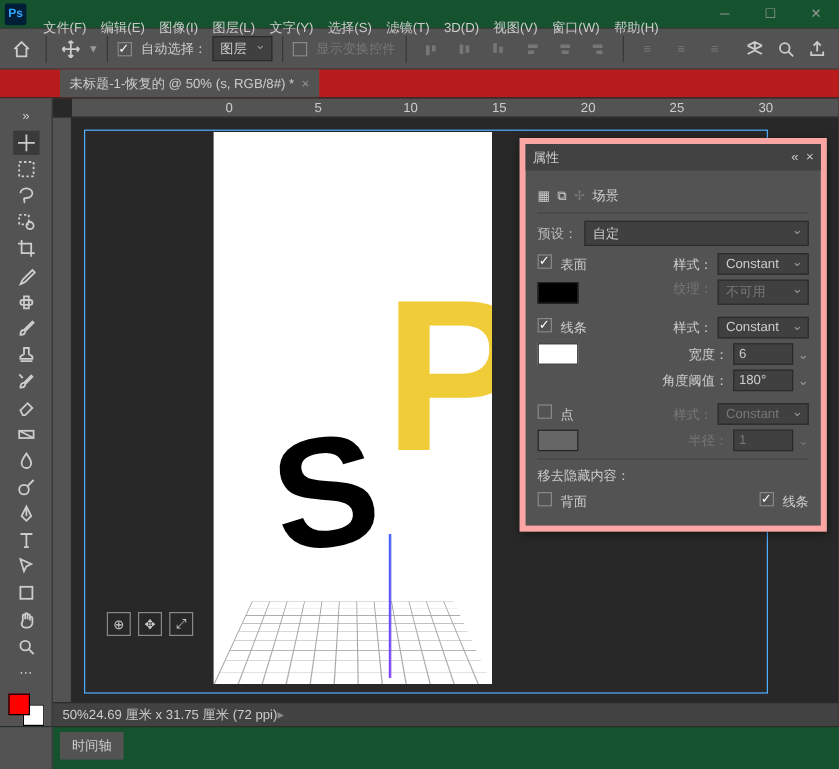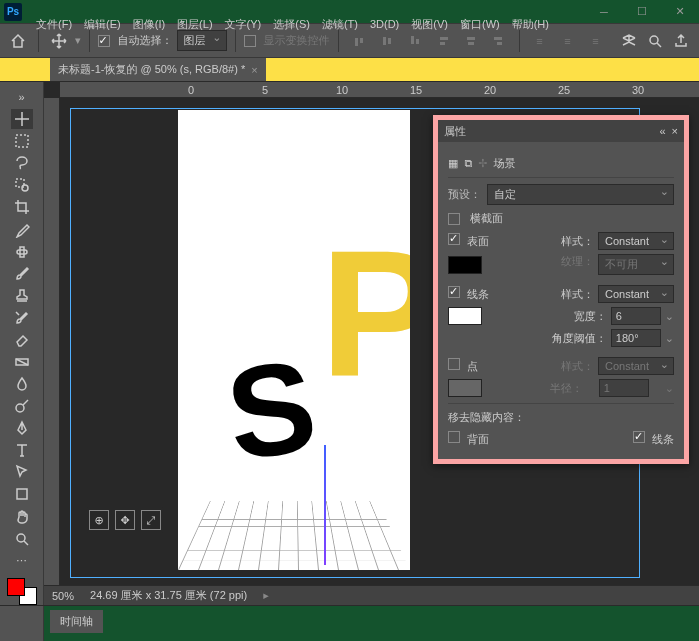--- a/index.html
+++ b/index.html
@@ -9,21 +9,21 @@
 .menuitem{padding:12px 6px;height:24px;line-height:24px;cursor:default}
 .win-controls{margin-left:auto;display:flex}
 .win-btn{width:38px;height:24px;display:flex;align-items:center;justify-content:center;color:#999}
 .optbar{height:34px;background:#535353;display:flex;align-items:center;padding:0 6px;border-bottom:1px solid #383838;gap:4px}
 .icon-btn{width:24px;height:24px;display:flex;align-items:center;justify-content:center;border-radius:2px}
 .sep{width:1px;height:22px;background:#383838;margin:0 4px}
 .checkbox{width:12px;height:12px;border:1px solid #888;display:inline-block;margin-right:4px;position:relative}
 .checkbox.checked::after{content:"✓";position:absolute;top:-2px;left:0;color:#fff;font-size:11px}
 .dropdown{background:#404040;border:1px solid #2a2a2a;padding:2px 18px 2px 6px;position:relative;min-width:50px}
 .dropdown::after{content:"⌄";position:absolute;right:4px;top:0;color:#999}
-.docbar{height:24px;background:#fde047;display:flex;align-items:center;padding-left:50px;border-bottom:1px solid #2a2a2a}
+.docbar{height:24px;background:#b91c1c;display:flex;align-items:center;padding-left:50px;border-bottom:1px solid #2a2a2a}
 .doctab{background:#535353;padding:4px 8px;font-size:10px;display:flex;align-items:center;gap:6px}
 .doctab span.close{color:#999}
 .workspace{position:absolute;top:82px;left:0;right:0;bottom:36px;display:flex}
 .toolbar-left{width:44px;background:#535353;display:flex;flex-direction:column;align-items:center;padding-top:4px;border-right:1px solid #383838}
 .tool{width:22px;height:22px;margin:1px 0;display:flex;align-items:center;justify-content:center;color:#ccc;position:relative}
 .tool.selected{background:#3a3a3a}
 .color-swatches{margin-top:6px;position:relative;width:30px;height:30px}
 .swatch-fg{width:18px;height:18px;background:#ff0000;border:1px solid #000;position:absolute;top:0;left:0;z-index:2}
 .swatch-bg{width:18px;height:18px;background:#fff;border:1px solid #000;position:absolute;bottom:0;right:0}
 .canvas-area{flex:1;background:#282828;position:relative;overflow:hidden}
@@ -43,21 +43,21 @@
 .panel-tabs{height:22px;background:#424242;display:flex;align-items:center;padding-left:6px;justify-content:space-between}
 .panel-tabs .rt{display:flex;gap:6px;padding-right:6px;color:#999}
 .panel-body{padding:8px 10px}
 .panel-row{display:flex;align-items:center;gap:6px;margin:6px 0;font-size:11px}
 .panel-row label{color:#bbb}
 .panel-row .field{flex:1}
 .swatch-box{width:34px;height:18px;border:1px solid #222}
 .num-input{background:#404040;border:1px solid #2a2a2a;padding:2px 4px;width:50px;color:#ccc}
 .hr{height:1px;background:#444;margin:6px 0}
 .panel-section{display:flex;justify-content:space-between;align-items:center;margin:4px 0}
-.statusbar{position:absolute;left:44px;right:0;bottom:36px;height:20px;background:#424242;display:flex;align-items:center;padding-left:8px;gap:16px;font-size:10px;color:#bbb;border-top:1px solid #2a2a2a}
+.statusbar{position:absolute;left:44px;right:0;bottom:36px;height:20px;background:#424242;display:flex;align-items:center;padding-left:8px;font-size:10px;color:#bbb;border-top:1px solid #2a2a2a}
 .bottom-panel{position:absolute;left:0;right:0;bottom:0;height:36px;background:#14532d;border-top:1px solid #2a2a2a;display:flex;align-items:flex-start}
 .bottom-panel .left-strip{width:44px;height:100%;background:#535353;border-right:1px solid #383838}
 .bottom-panel .tab{background:#535353;padding:4px 10px;margin-top:4px;margin-left:6px;font-size:11px}
 svg{width:16px;height:16px;stroke:#ccc;fill:none;stroke-width:1.5}
 .dim{color:#777}
 .right-icons{margin-left:auto;display:flex;gap:2px}
 </style>
 </head>
 <body>
 
@@ -322,24 +322,20 @@
       <span>▦</span>
       <span>⧉</span>
       <span class="dim">✢</span>
       <span>场景</span>
     </div>
     <div class="hr"></div>
     <div class="panel-row">
       <label>预设：</label>
       <div class="dropdown field">自定</div>
     </div>
-    <div class="panel-row">
-      <span class="checkbox"></span>
-      <span>横截面</span>
-    </div>
     <div class="panel-section">
       <div>
         <span class="checkbox checked"></span>
         <span>表面</span>
       </div>
       <div style="display:flex;align-items:center;gap:4px">
         <label>样式：</label>
         <div class="dropdown" style="min-width:76px">Constant</div>
       </div>
     </div>
@@ -381,21 +377,21 @@
         <span class="checkbox"></span>
         <span>点</span>
       </div>
       <div style="display:flex;align-items:center;gap:4px">
         <label class="dim">样式：</label>
         <div class="dropdown dim" style="min-width:76px">Constant</div>
       </div>
     </div>
     <div class="panel-section indent">
       <div class="swatch-box dim" style="background:#666"></div>
-      <div style="display:flex;align-items:center;gap:16px">
+      <div style="display:flex;align-items:center;gap:4px">
         <label class="dim">半径：</label>
         <input class="num-input dim" value="1" style="">
         <span class="dim">⌄</span>
       </div>
     </div>
     <div class="hr"></div>
     <div class="panel-row">
         <span>移去隐藏内容：</span>
       </div>
     <div class="panel-section">

